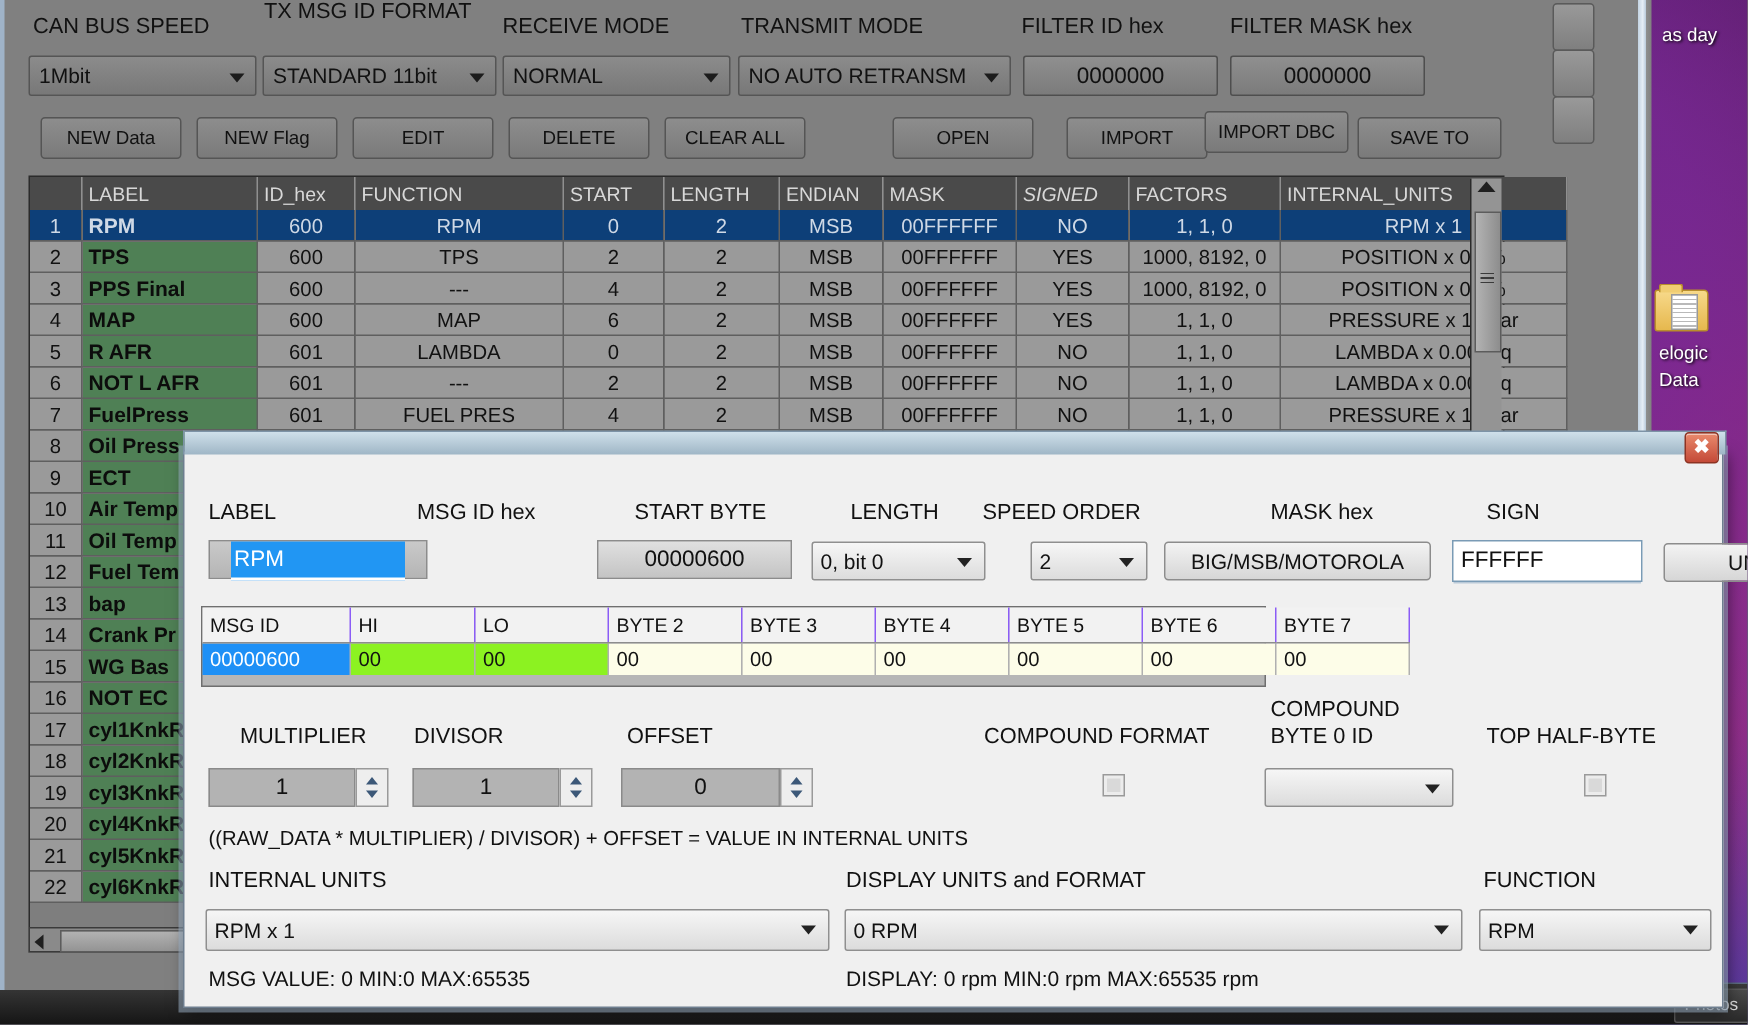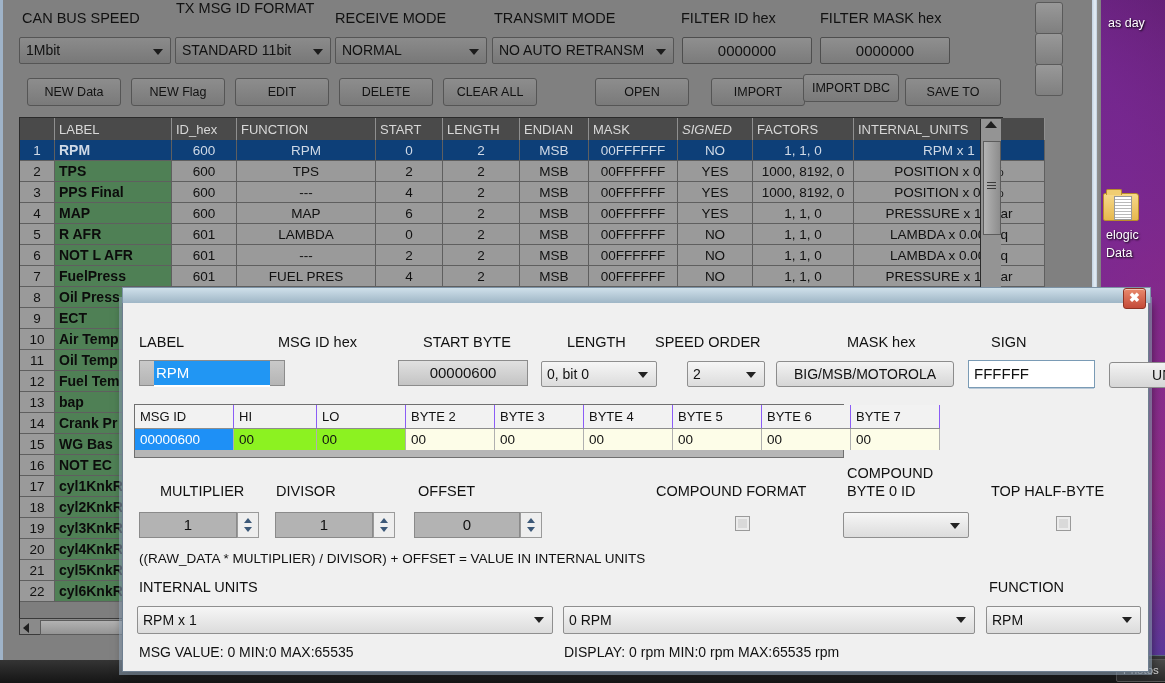--- a/index.html
+++ b/index.html
@@ -703,20 +703,21 @@
     <span></span>
     <span class="arrow"></span>
   </div>
   <div class="cbox" style="left:933px;top:215px;">
       <i></i>
     </div>
 
   <div class="formula" style="left:16px;top:250px;">((RAW_DATA * MULTIPLIER) / DIVISOR) + OFFSET = VALUE IN INTERNAL UNITS</div>
 
   <div class="d-label" style="left:16px;top:278px;">INTERNAL UNITS</div>
+  <div class="d-label" style="left:441px;top:278px;">DISPLAY UNITS and FORMAT</div>
   <div class="d-label" style="left:866px;top:278px;">FUNCTION</div>
 
   <div class="d-combo" style="left:14px;top:305px;width:416px;height:28px;line-height:26px;">
     <span>RPM x 1</span>
     <span class="arrow"></span>
   </div>
   <div class="d-combo" style="left:440px;top:305px;width:412px;height:28px;line-height:26px;">
     <span>0 RPM</span>
     <span class="arrow"></span>
   </div>

